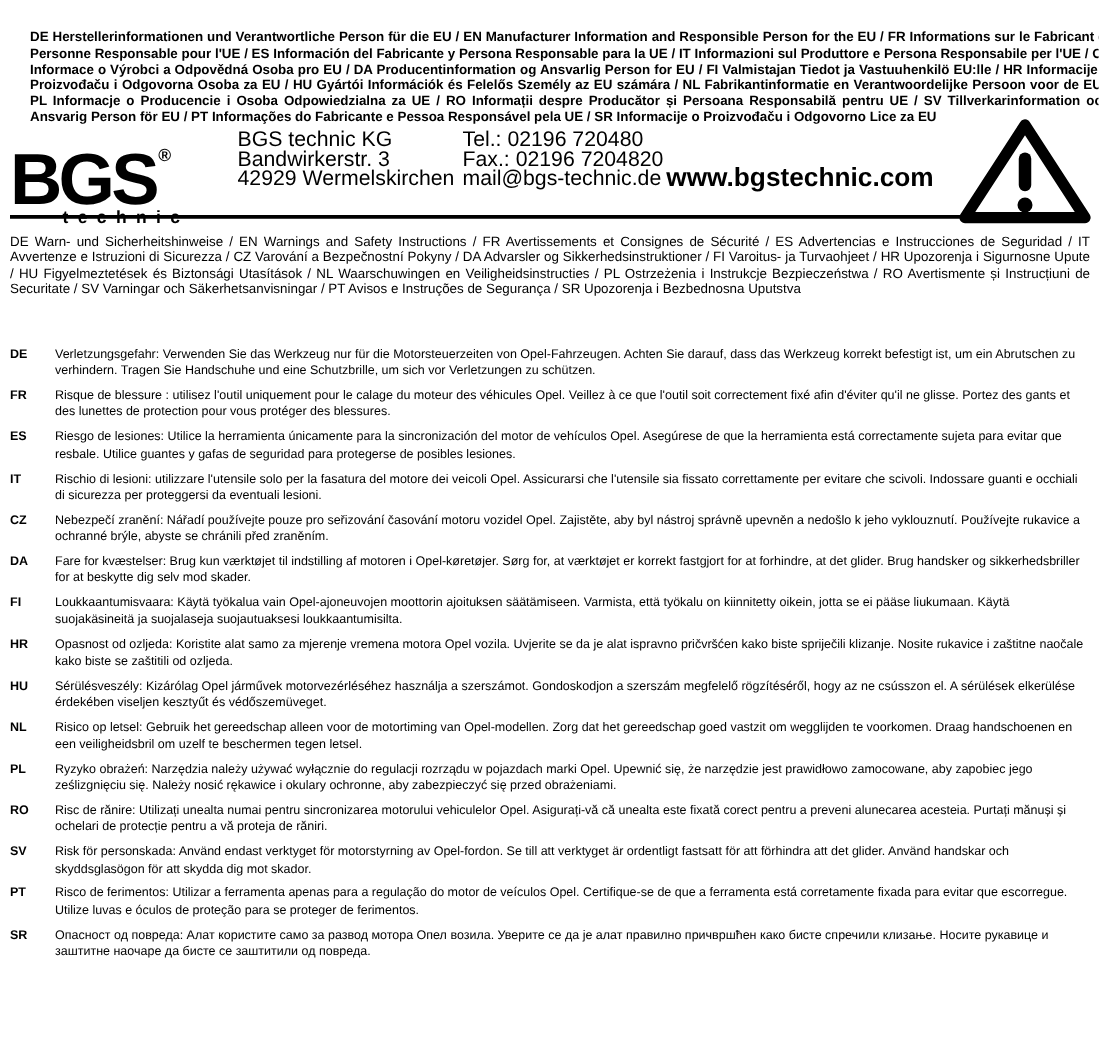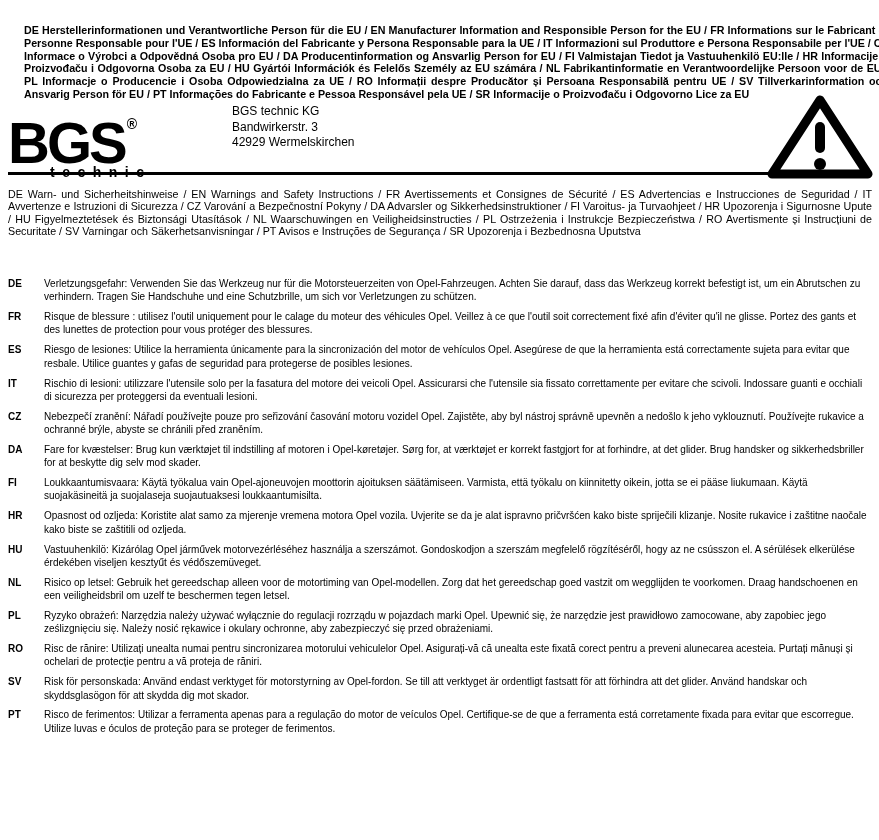--- a/index.html
+++ b/index.html
@@ -33,21 +33,21 @@
   }
   .logo-reg { font-size: 14px; letter-spacing: 0; vertical-align: 34px; margin-left: 2px; }
   .logo-sub {
     font-weight: bold;
     font-size: 14px;
     letter-spacing: 7.5px;
     margin-top: -7px;
     padding-left: 42px;
     white-space: nowrap;
   }
-  .addr, .contact { position: absolute; top: 10px; font-size: 12px; line-height: 15.5px; margin-left: 42px; }
+  .addr, .contact { position: absolute; top: 10px; font-size: 17px; line-height: 15.5px; }
   .addr { left: 190px; }
   .contact { left: 370px; }
   .website {
     position: absolute;
     left: 533px; top: 37px;
     font-weight: bold;
     font-size: 21px;
     white-space: nowrap;
   }
   .tri { position: absolute; right: 4px; top: 0px; width: 110px; height: 87px; }
@@ -91,21 +91,27 @@
       <div class="logo-main"><span>BGS</span><span class="logo-reg">®</span></div>
       <div class="logo-sub">technic</div>
     </div>
 
     <div class="addr">
       <div>BGS technic KG</div>
       <div>Bandwirkerstr. 3</div>
       <div>42929 Wermelskirchen</div>
     </div>
 
-
+    <div class="contact">
+      <div>Tel.: 02196 720480</div>
+      <div>Fax.: 02196 7204820</div>
+      <div>mail@bgs-technic.de</div>
+    </div>
+
+    <div class="website">www.bgstechnic.com</div>
 
     <div class="tri">
       <svg width="110" height="87" viewBox="0 0 110 87" xmlns="http://www.w3.org/2000/svg">
         <polygon points="55,6 103,80 7,80" fill="none" stroke="#000000" stroke-width="9" stroke-linejoin="round"></polygon>
         <rect x="50" y="28" width="10" height="31" rx="5" fill="#000000"></rect>
         <circle cx="55" cy="70" r="6" fill="#000000"></circle>
       </svg>
     </div>
 
   </div>
@@ -151,21 +157,21 @@
     <span class="text">Loukkaantumisvaara: Käytä työkalua vain Opel-ajoneuvojen moottorin ajoituksen säätämiseen. Varmista, että työkalu on kiinnitetty oikein, jotta se ei pääse liukumaan. Käytä suojakäsineitä ja suojalaseja suojautuaksesi loukkaantumisilta.</span>
   </div>
 
   <div class="safety-item">
     <span class="code">HR</span>
     <span class="text">Opasnost od ozljeda: Koristite alat samo za mjerenje vremena motora Opel vozila. Uvjerite se da je alat ispravno pričvršćen kako biste spriječili klizanje. Nosite rukavice i zaštitne naočale kako biste se zaštitili od ozljeda.</span>
   </div>
 
   <div class="safety-item">
     <span class="code">HU</span>
-    <span class="text">Vastuuhenkilö: Kizárólag Opel járművek motorvezérléséhez használja a szerszámot. Gondoskodjon a szerszám megfelelő rögzítéséről, hogy az ne csússzon el. A sérülések elkerülése érdekében viseljen kesztyűt és védőszemüveget.</span>
+    <span class="text">Sérülésveszély: Kizárólag Opel járművek motorvezérléséhez használja a szerszámot. Gondoskodjon a szerszám megfelelő rögzítéséről, hogy az ne csússzon el. A sérülések elkerülése érdekében viseljen kesztyűt és védőszemüveget.</span>
   </div>
 
   <div class="safety-item">
     <span class="code">NL</span>
     <span class="text">Risico op letsel: Gebruik het gereedschap alleen voor de motortiming van Opel-modellen. Zorg dat het gereedschap goed vastzit om wegglijden te voorkomen. Draag handschoenen en een veiligheidsbril om uzelf te beschermen tegen letsel.</span>
   </div>
 
   <div class="safety-item">
     <span class="code">PL</span>
     <span class="text">Ryzyko obrażeń: Narzędzia należy używać wyłącznie do regulacji rozrządu w pojazdach marki Opel. Upewnić się, że narzędzie jest prawidłowo zamocowane, aby zapobiec jego ześlizgnięciu się. Należy nosić rękawice i okulary ochronne, aby zabezpieczyć się przed obrażeniami.</span>
@@ -179,15 +185,19 @@
   <div class="safety-item">
     <span class="code">SV</span>
     <span class="text">Risk för personskada: Använd endast verktyget för motorstyrning av Opel-fordon. Se till att verktyget är ordentligt fastsatt för att förhindra att det glider. Använd handskar och skyddsglasögon för att skydda dig mot skador.</span>
   </div>
 
   <div class="safety-item">
     <span class="code">PT</span>
     <span class="text">Risco de ferimentos: Utilizar a ferramenta apenas para a regulação do motor de veículos Opel. Certifique-se de que a ferramenta está corretamente fixada para evitar que escorregue. Utilize luvas e óculos de proteção para se proteger de ferimentos.</span>
   </div>
 
+  <div class="safety-item">
+    <span class="code">SR</span>
+    <span class="text">Опасност од повреда: Алат користите само за развод мотора Опел возила. Уверите се да је алат правилно причвршћен како бисте спречили клизање. Носите рукавице и заштитне наочаре да бисте се заштитили од повреда.</span>
+  </div>
 </div>
 
 </div>
 
 </body></html>

